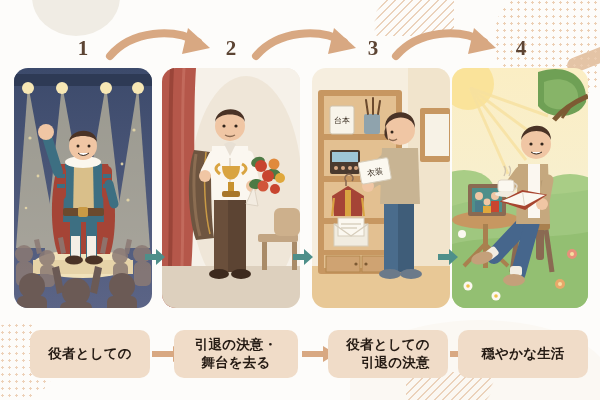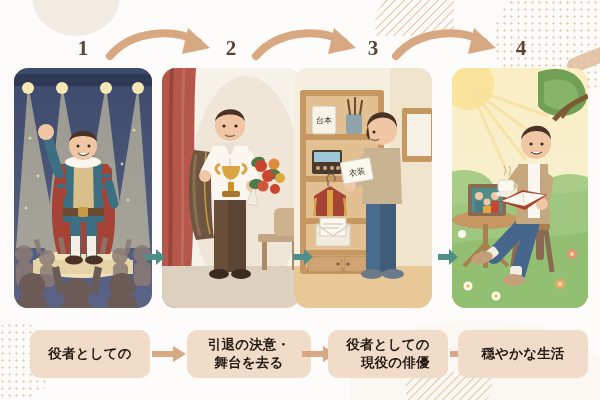--- a/index.html
+++ b/index.html
@@ -35,32 +35,32 @@
   .topbar{position:absolute;left:0;top:30px;width:600px;height:42px;}
   .stepnum{position:absolute;top:6px;width:26px;text-align:center;
            font-size:21px;font-weight:bold;color:#5c4433;
            font-family:"Liberation Serif","DejaVu Serif",serif;}
   .curve{position:absolute;top:-4px;width:120px;height:40px;}
 
   
   .panels{position:absolute;left:0;top:68px;width:600px;height:240px;}
   .panel{position:absolute;top:0;width:138px;height:240px;border-radius:14px;
          overflow:hidden;}
-  .p1{left:14px;} .p2{left:162px;} .p3{left:294px;} .p4{left:452px;width:136px;}
+  .p1{left:14px;} .p2{left:162px;} .p3{left:312px;} .p4{left:452px;width:136px;}
 
   .conn{position:absolute;top:178px;width:22px;height:22px;z-index:6;}
   .c1{left:144px;} .c2{left:292px;} .c3{left:437px;}
 
   
   .labels{position:absolute;left:0;top:330px;width:600px;height:50px;}
   .lbl{position:absolute;top:0;height:48px;border-radius:10px;
        background:#f0dcc8;display:flex;align-items:center;justify-content:center;
        text-align:center;color:#241a13;font-weight:bold;font-size:13.5px;
        line-height:1.35;letter-spacing:.2px;}
-  .l1{left:30px;width:120px;} .l2{left:187px;width:124px;}
+  .l1{left:30px;width:120px;} .l2{left:174px;width:124px;}
   .l3{left:328px;width:120px;text-align:right;} .l4{left:458px;width:130px;}
   .lbl span{display:block;}
   .lblarrow{position:absolute;top:16px;width:34px;height:16px;}
   .a1{left:152px;} .a2{left:302px;} .a3{left:450px;}
 
   svg{display:block;overflow:visible;}
 </style>
 </head>
 <body>
 
@@ -497,21 +497,21 @@
       </div>
     </div>
 
     <svg class="lblarrow a2" viewBox="0 0 34 16">
       <path d="M0 5 H21 V0 L34 8 L21 16 V11 H0 Z" fill="#d8a882"></path>
     </svg>
 
     <div class="lbl l3">
       <div>
         <span>役者としての</span>
-        <span>現役の俳優</span>
+        <span>引退の決意</span>
       </div>
     </div>
 
     <svg class="lblarrow a3" viewBox="0 0 34 16">
       <path d="M0 5 H21 V0 L34 8 L21 16 V11 H0 Z" fill="#d8a882"></path>
     </svg>
 
     <div class="lbl l4">
       <div>
         <span>穏やかな生活</span>

